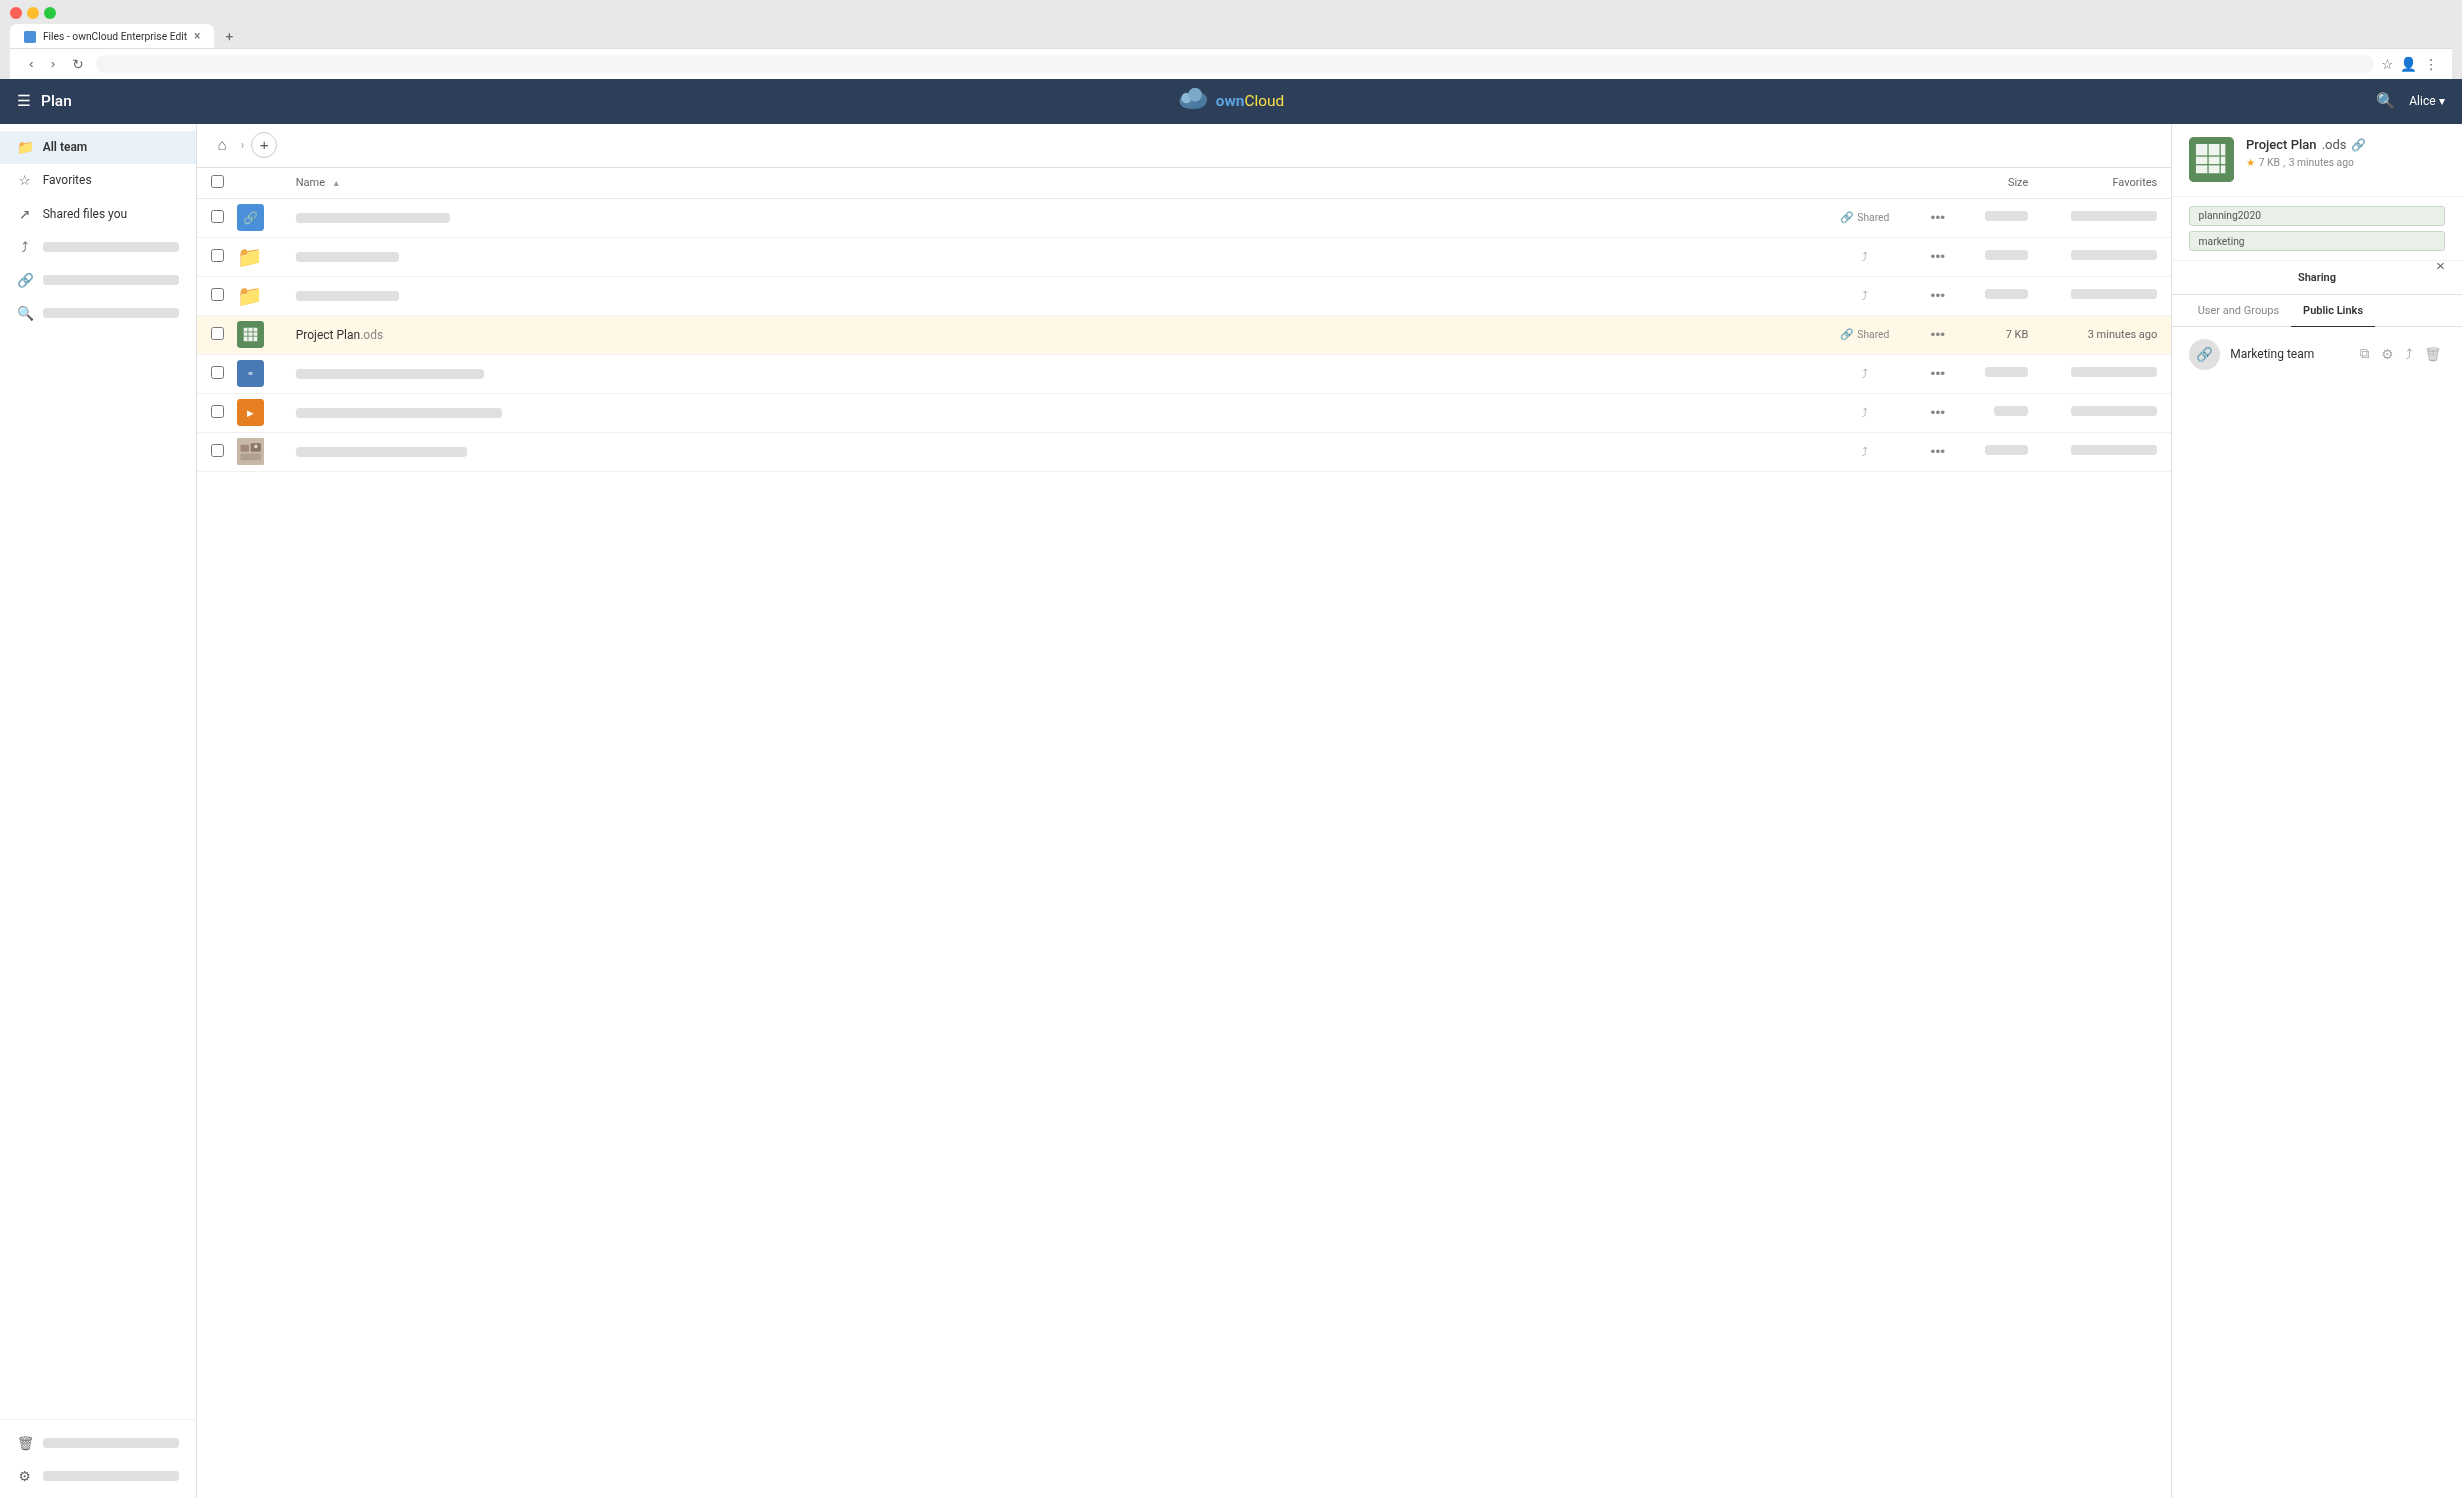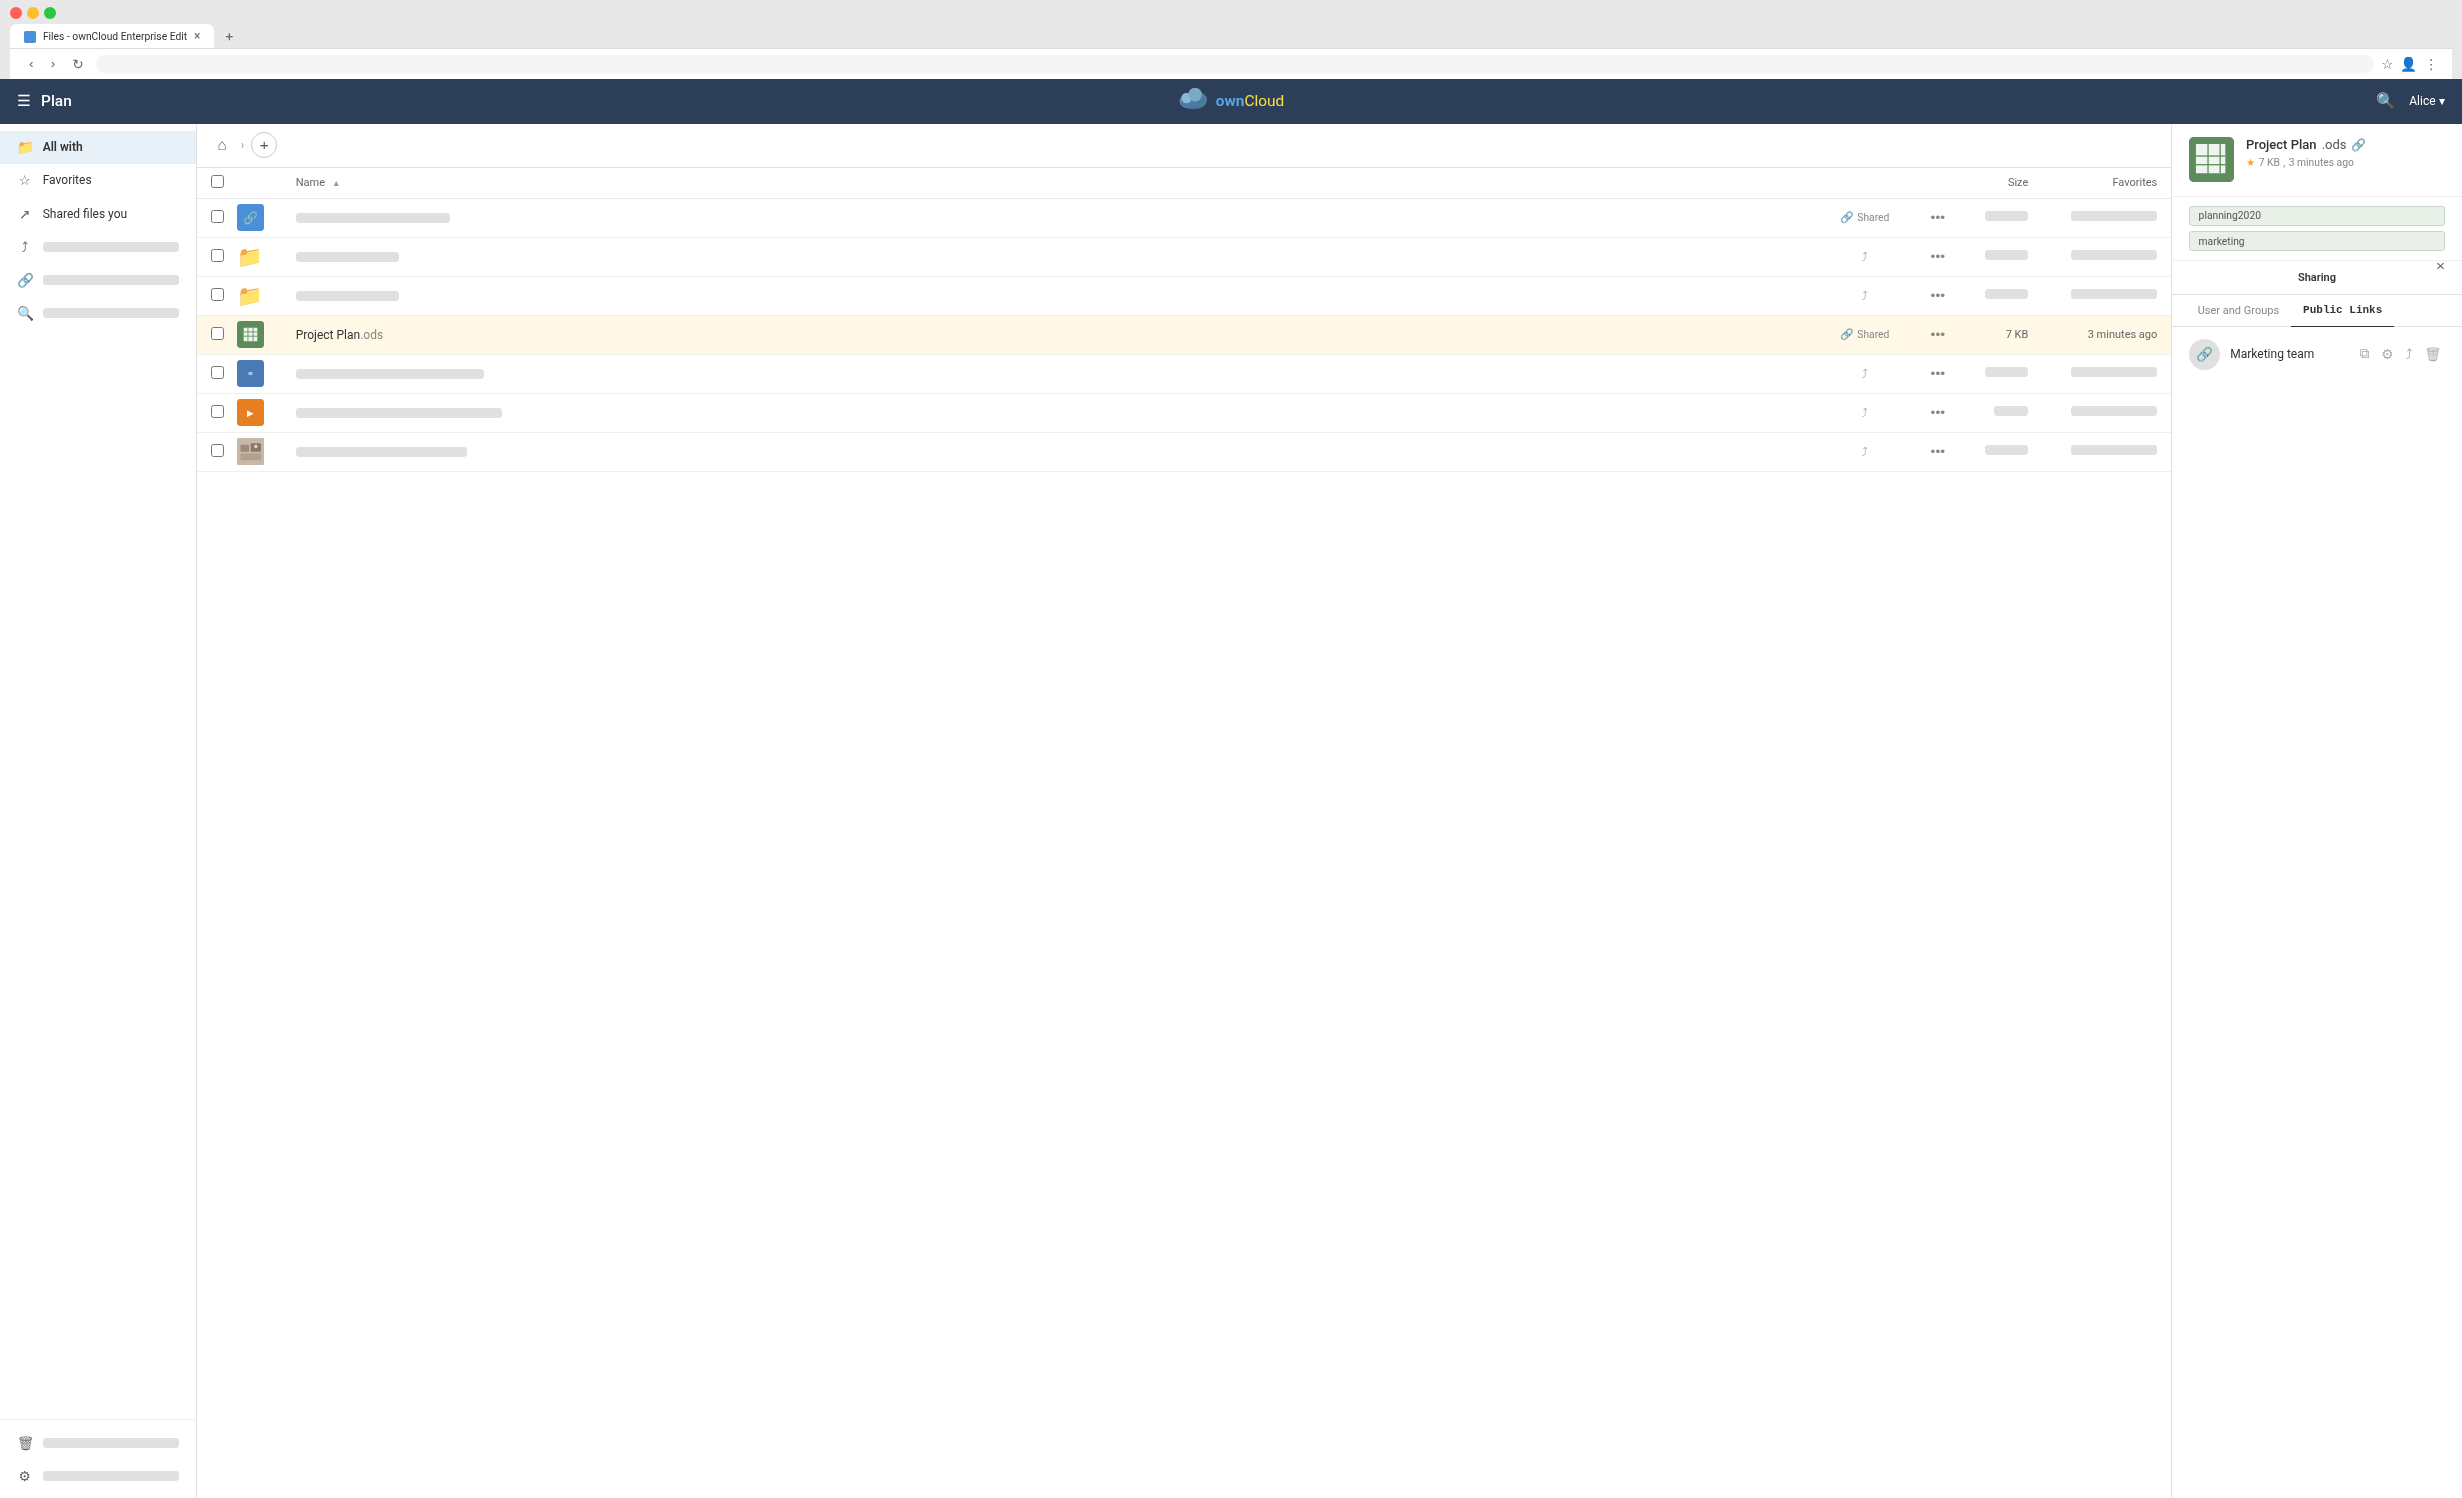--- a/index.html
+++ b/index.html
@@ -101,21 +101,21 @@
     .star-icon { color: #f5a623; }
 
     .details-tags { padding: 8.6px 17px; display: flex; gap: 5.1px; flex-wrap: wrap; border-bottom: 0.9px solid #f0f0f0; flex-direction: column; }
     .tag { background: #e8f0e8; border: 0.9px solid #c8d8c8; border-radius: 2.6px; padding: 2.6px 8.6px; font-size: 10.3px; color: #555; }
 
     .sharing-section { flex: 1; overflow-y: auto; }
     .sharing-tabs-header { display: flex; align-items: center; padding: 0 17px; border-bottom: 1.7px solid #e0e0e0; }
     .sharing-tab-label-center { flex: 1; text-align: center; padding: 10.3px 0; font-size: 11px; font-weight: 600; color: #333; }
     .sharing-subtabs { display: flex; padding: 0 13.7px; border-bottom: 0.9px solid #e0e0e0; }
     .sharing-subtab { padding: 8.6px 12px; cursor: pointer; font-size: 11px; color: #888; border-bottom: 1.7px solid transparent; margin-bottom: -0.9px; }
-    .sharing-subtab.active { color: #333; font-weight: 600; border-bottom: 1.7px solid #333; font-family: Liberation Mono, monospace; }
+    .sharing-subtab.active { color: #333; font-weight: 600; border-bottom: 1.7px solid #333; }
 
     .public-link-item { display: flex; align-items: center; padding: 12px 17px; gap: 10.3px; }
     .public-link-icon { width: 31px; height: 31px; background: #e0e0e0; border-radius: 50%; display: flex; align-items: center; justify-content: center; color: #666; font-size: 13.7px; flex-shrink: 0; }
     .public-link-name { flex: 1; font-size: 12px; color: #333; }
     .public-link-actions { display: flex; gap: 5.1px; align-items: center; }
     .pl-action-btn { background: none; border: none; cursor: pointer; color: #aaa; font-size: 13.7px; padding: 3.4px; }
 
     .file-name-main { font-size: 12px; color: #333; }
     .file-name-ext { color: #888; }
 
@@ -183,21 +183,21 @@
       </span>
     </div>
   </div>
 
   <div class="app-body">
 
     <div class="sidebar">
       <div class="sidebar-top">
         <div class="sidebar-item active">
           <span class="si-icon">📁</span>
-          <span>All with</span>
+          <span>All team</span>
         </div>
         <div class="sidebar-item">
           <span class="si-icon">☆</span>
           <span>Favorites</span>
         </div>
         <div class="sidebar-item">
           <span class="si-icon">↗</span>
           <span>Shared files you</span>
         </div>
 

